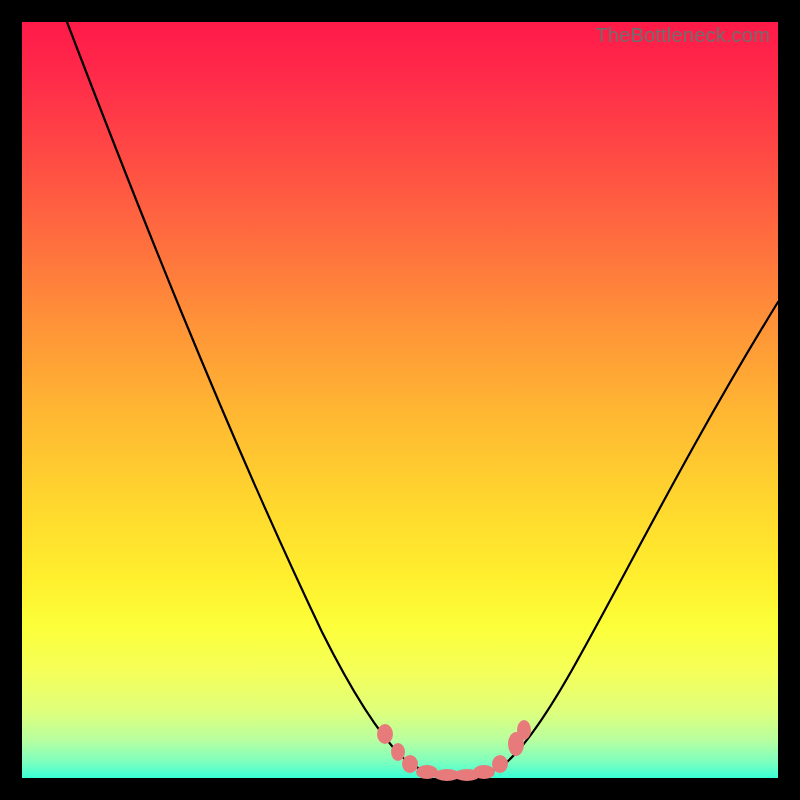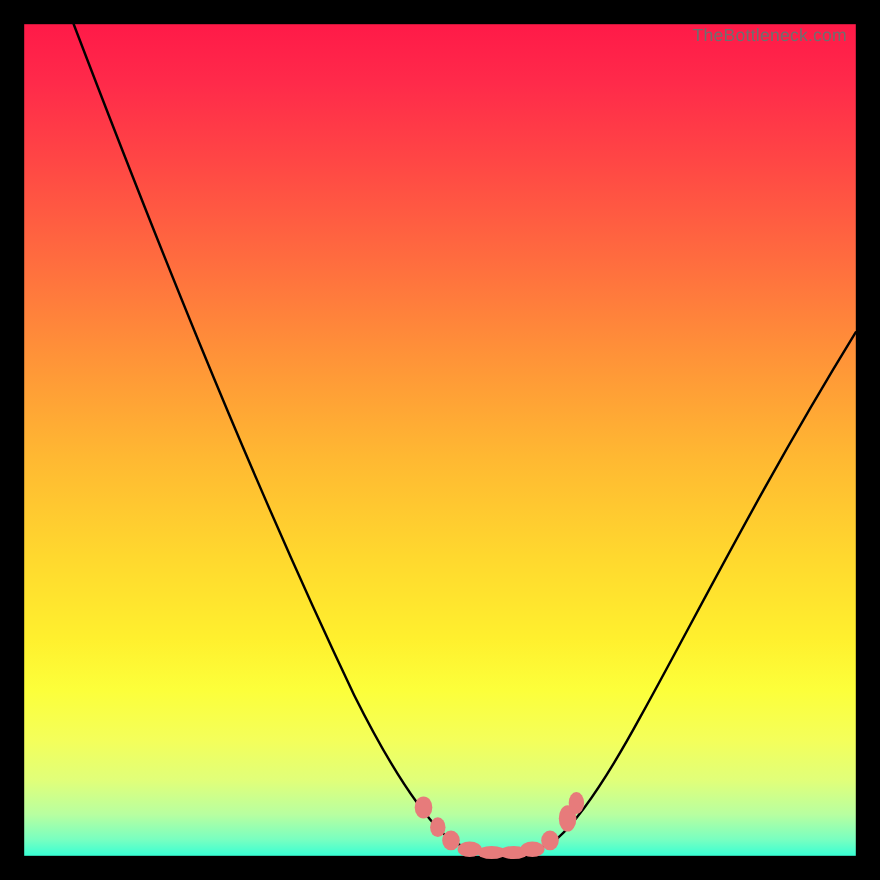--- a/index.html
+++ b/index.html
@@ -42,21 +42,21 @@
       #b8ffa0 95%,
       #7affc0 98%,
       #38ffd4 100%
     );
   }
   .watermark {
     position: absolute;
     top: 2px;
     right: 8px;
     color: #6f6f6f;
-    font-size: 16px;
+    font-size: 20px;
     font-weight: 500;
     letter-spacing: 0.2px;
     user-select: none;
   }
   svg.curve {
     position: absolute;
     left: 0;
     top: 0;
     width: 756px;
     height: 756px;

